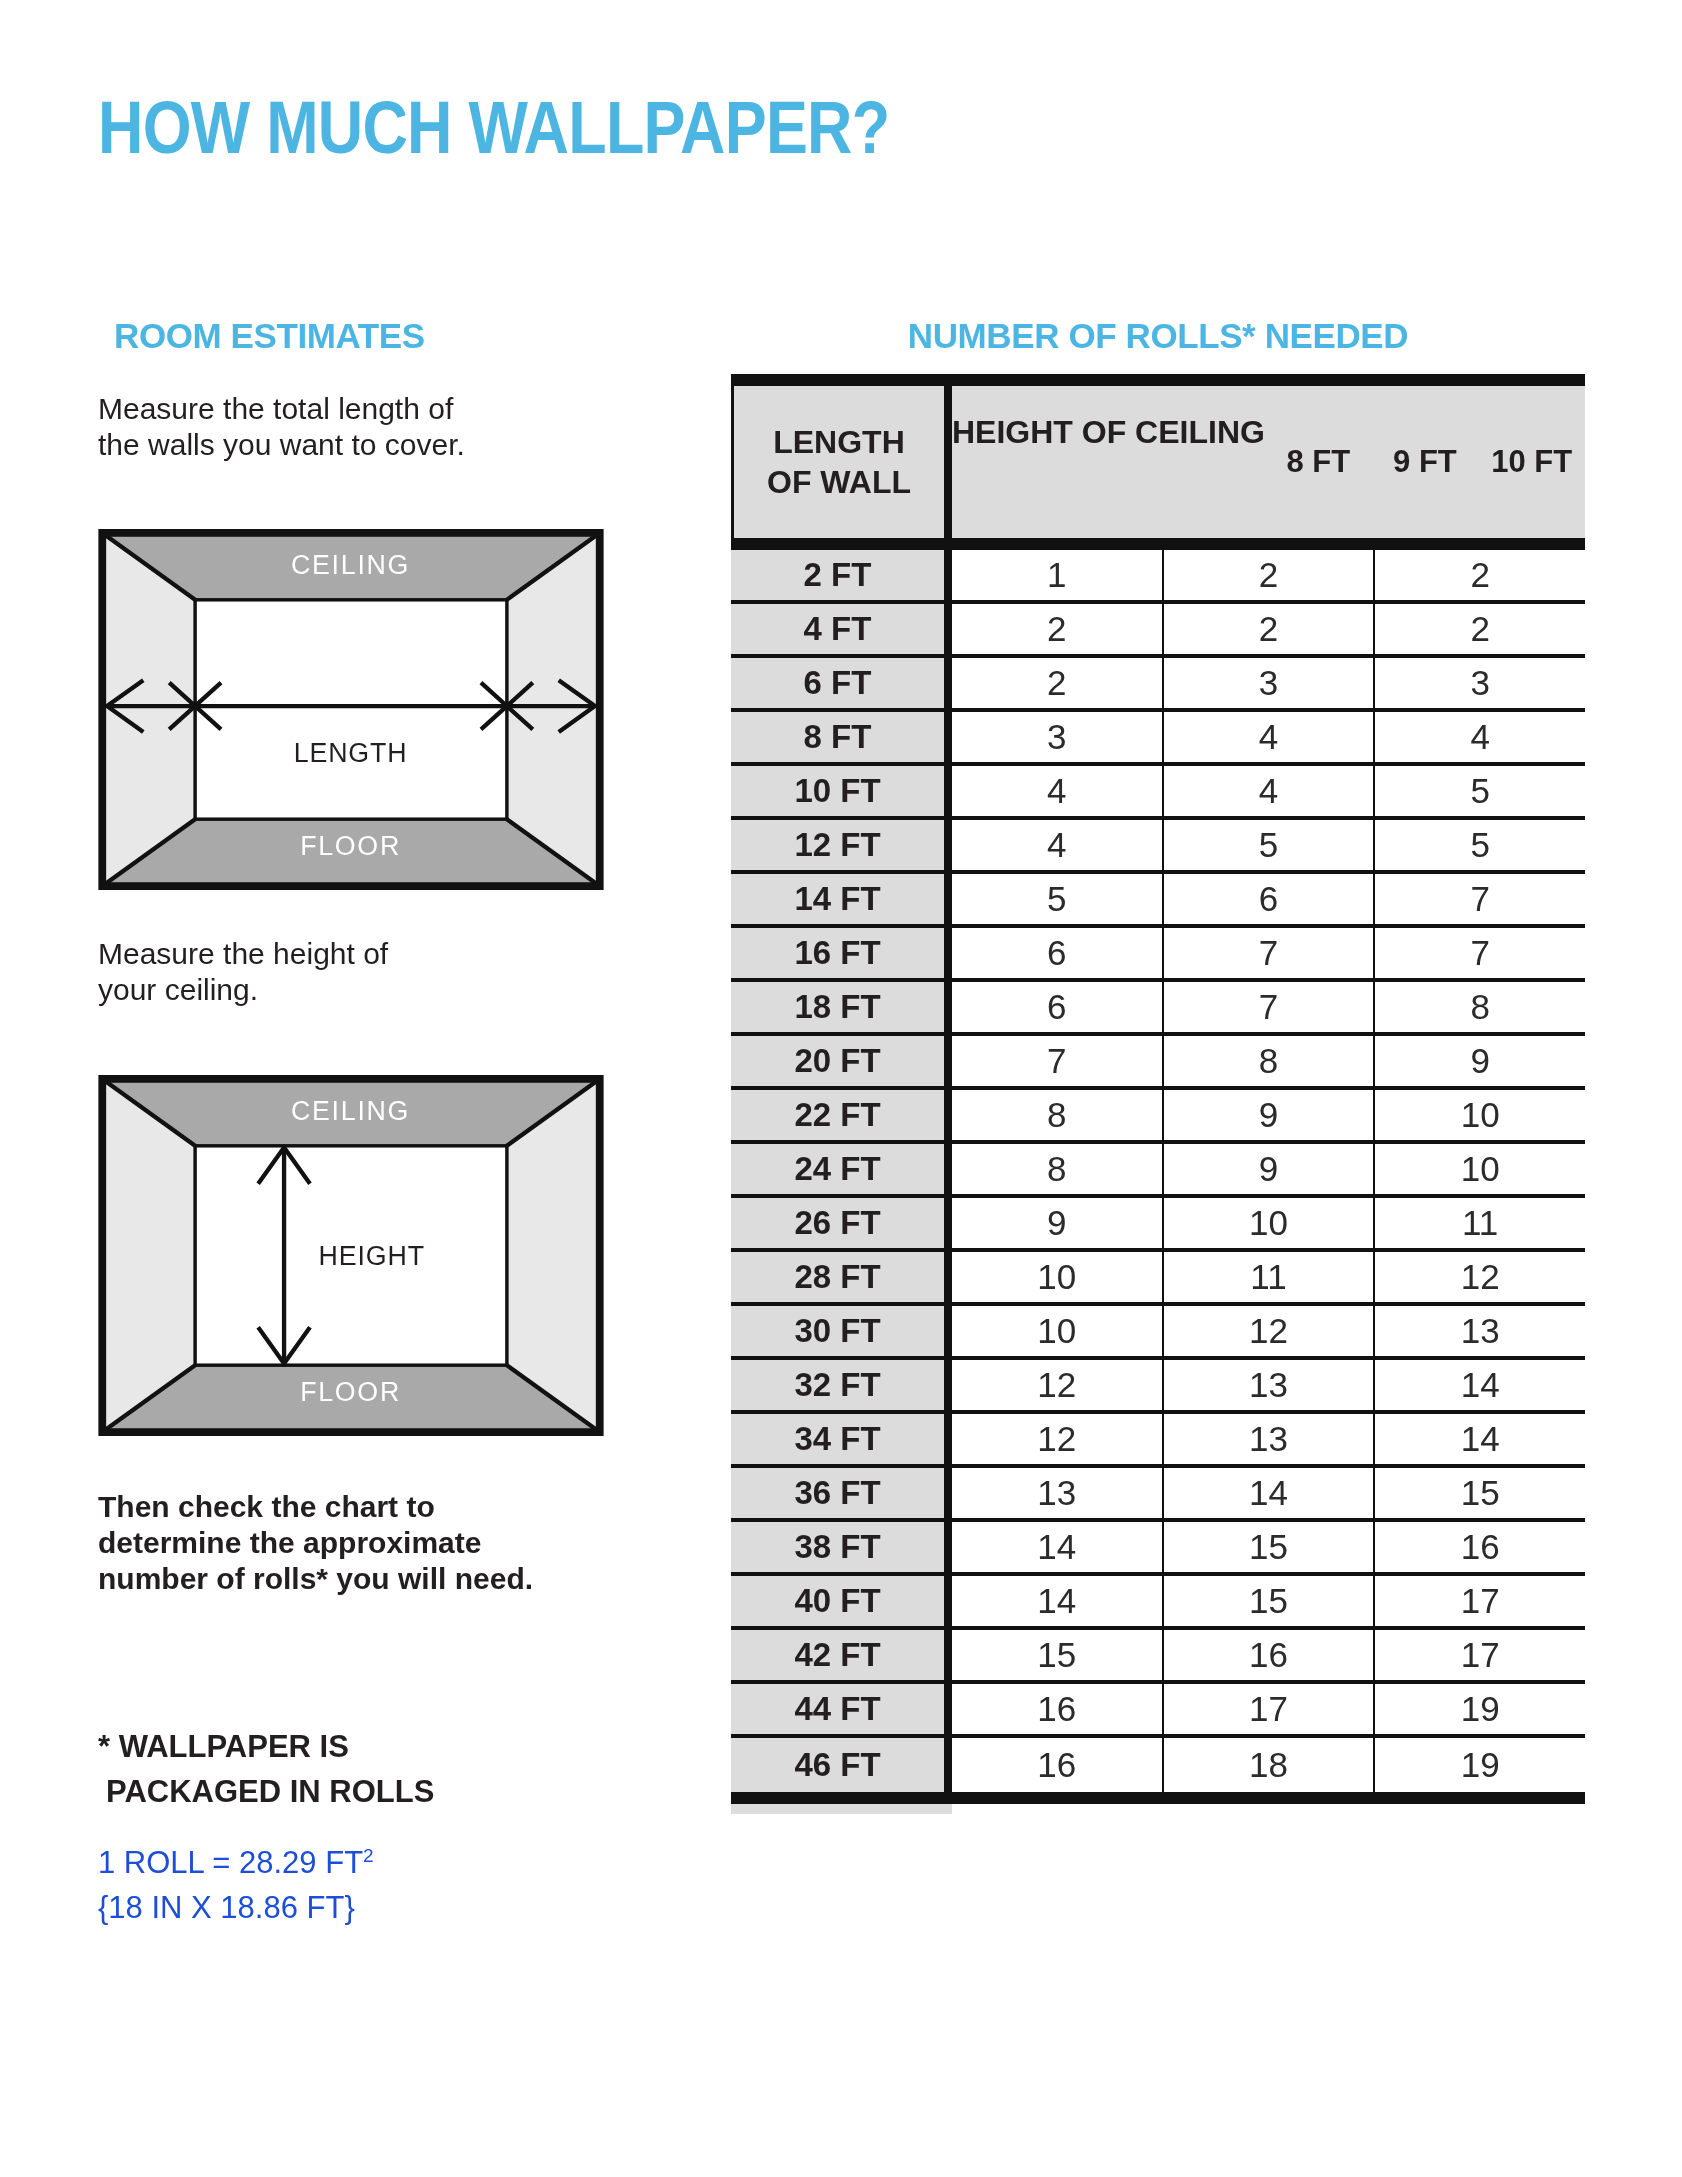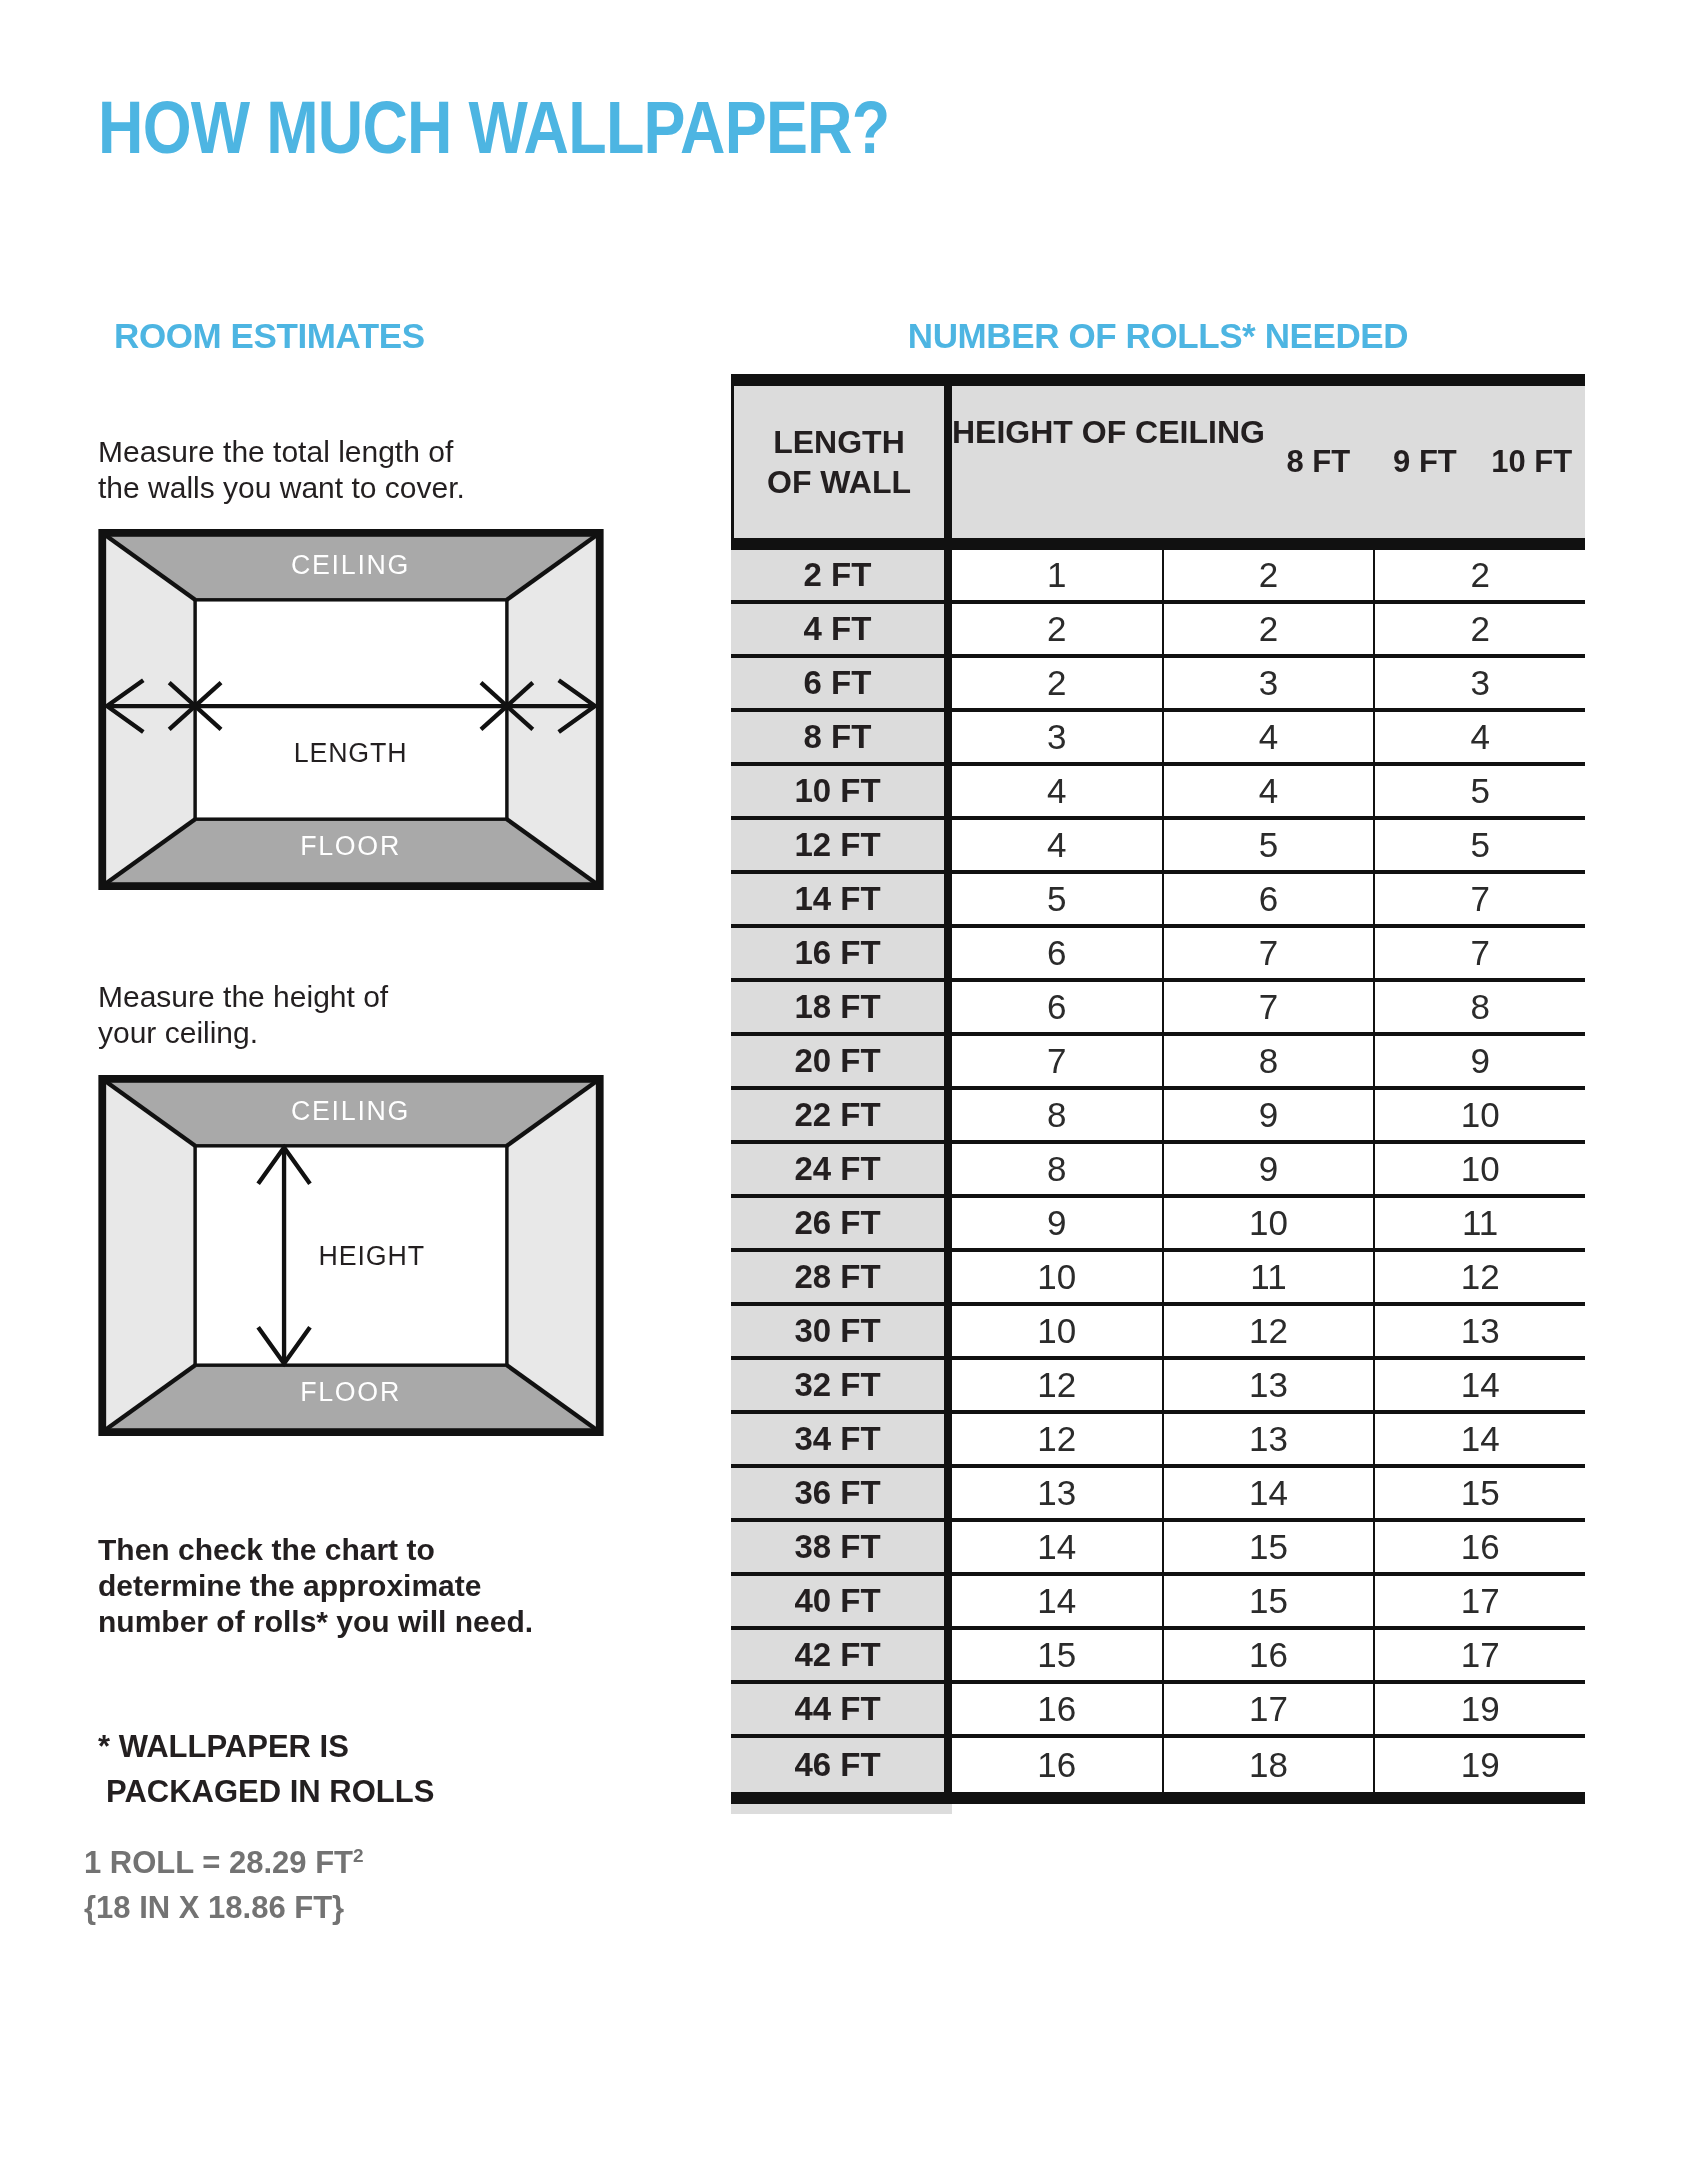--- a/index.html
+++ b/index.html
@@ -20,33 +20,33 @@
   }
   .blue-subhead{
     font-size:35px;font-weight:bold;color:#4db5e2;
     letter-spacing:-0.4px;margin:0;white-space:nowrap;
   }
   .left-head{position:absolute;left:114px;top:316px;}
   .table-head{position:absolute;left:731px;top:316px;width:854px;text-align:center;}
   
   .step{
     position:absolute;left:98px;
-    font-size:30px;line-height:36px;color:#231f20;margin-top:43px;
+    font-size:30px;line-height:36px;color:#231f20;
   }
   .step-1{top:391px;}
   .step-2{top:936px;}
   .step-3{top:1489px;font-weight:bold;}
   .footnote{
     position:absolute;left:98px;top:1724px;
     font-size:31px;font-weight:bold;line-height:45px;color:#231f20;
   }
   .footnote .indent{margin-left:8px;}
   .roll-note{
-    position:absolute;left:84px;top:1840px;
-    font-size:31px;font-weight:bold;line-height:45px;color:#737373;
+    position:absolute;left:98px;top:1840px;
+    font-size:31px;font-weight:normal;line-height:45px;color:#1d4ed8;
   }
   .roll-note sup{font-size:19px;vertical-align:super;line-height:0;}
   
   .diagram{position:absolute;left:98px;width:506px;height:361px;}
   .diagram-1{top:529px;}
   .diagram-2{top:1075px;}
   
   .rolls-table{position:absolute;left:731px;top:374px;width:854px;}
   .bar{height:12px;background:#111111;}
   .t-header{display:flex;height:152px;}

